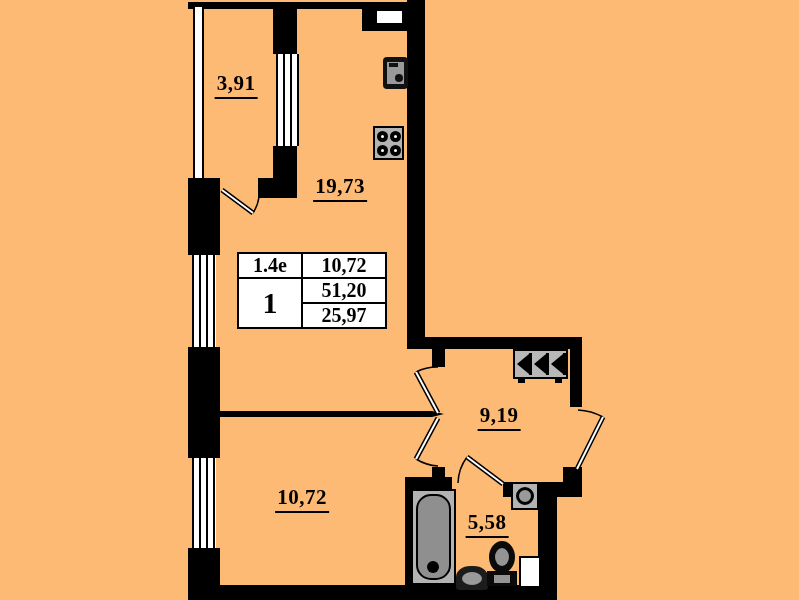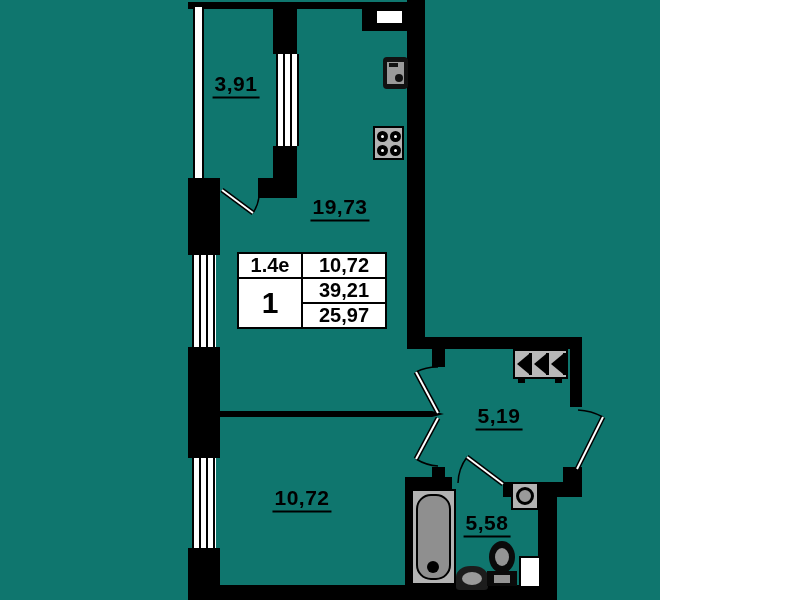--- a/index.html
+++ b/index.html
@@ -1,17 +1,17 @@
 <!DOCTYPE html>
 <html><head>
 <meta charset="utf-8">
 <style>
   html,body{margin:0;padding:0;background:#fff;}
-  #plan{position:relative;width:660px;height:600px;background:#0f766e;overflow:hidden;
-        font-family:Liberation Sans, sans-serif;color:#000;}
+  #plan{position:relative;width:799px;height:600px;background:#fdba74;overflow:hidden;
+        font-family:Liberation Serif, serif;color:#000;}
   .w{position:absolute;background:#000;}
   .win-v{position:absolute;background:repeating-linear-gradient(to right,#000 0 2px,#fff 2px 7px);}
   .dbl-v{position:absolute;border-left:2px solid #000;border-right:2px solid #000;background:#fff;}
   .room-label{position:absolute;transform:translate(-50%,-50%);font-size:21px;font-weight:700;
               letter-spacing:0.5px;border-bottom:2px solid #000;padding:0 2px 1px 2px;white-space:nowrap;}
   .niche{position:absolute;background:#fff;border:2px solid #000;}
   
   #spec{position:absolute;left:237px;top:252px;border-collapse:collapse;background:#fff;}
   #spec td{border:2px solid #000;text-align:center;vertical-align:middle;
            font-size:20px;font-weight:700;padding:0;}
@@ -142,34 +142,34 @@
       <div class="bowl"></div>
     </div>
   <div class="fx toilet">
     <div class="tank"></div>
       <div class="tankIn"></div>
       <div class="bowlT"></div>
       <div class="bowlIn"></div>
   </div>
 
   <div class="room-label" style="left:236px;top:85px;">3,91</div>
-  <div class="room-label" style="left:340px;top:208px;">19,73</div>
+  <div class="room-label" style="left:340px;top:188px;">19,73</div>
   <div class="room-label" style="left:302px;top:499px;">10,72</div>
-  <div class="room-label" style="left:499px;top:417px;">5,19</div>
+  <div class="room-label" style="left:499px;top:417px;">9,19</div>
   <div class="room-label" style="left:487px;top:524px;">5,58</div>
 
   <table id="spec">
     <tbody>
         <tr>
       <td class="c1">1.4e</td>
       <td class="c2">10,72</td>
     </tr>
     <tr>
       <td class="c1 big" rowspan="2">1</td>
-      <td class="c2">39,21</td>
+      <td class="c2">51,20</td>
     </tr>
     <tr>
       <td class="c2">25,97</td>
     </tr>
   </tbody>
     </table>
 
 </div>
 
 </body></html>

